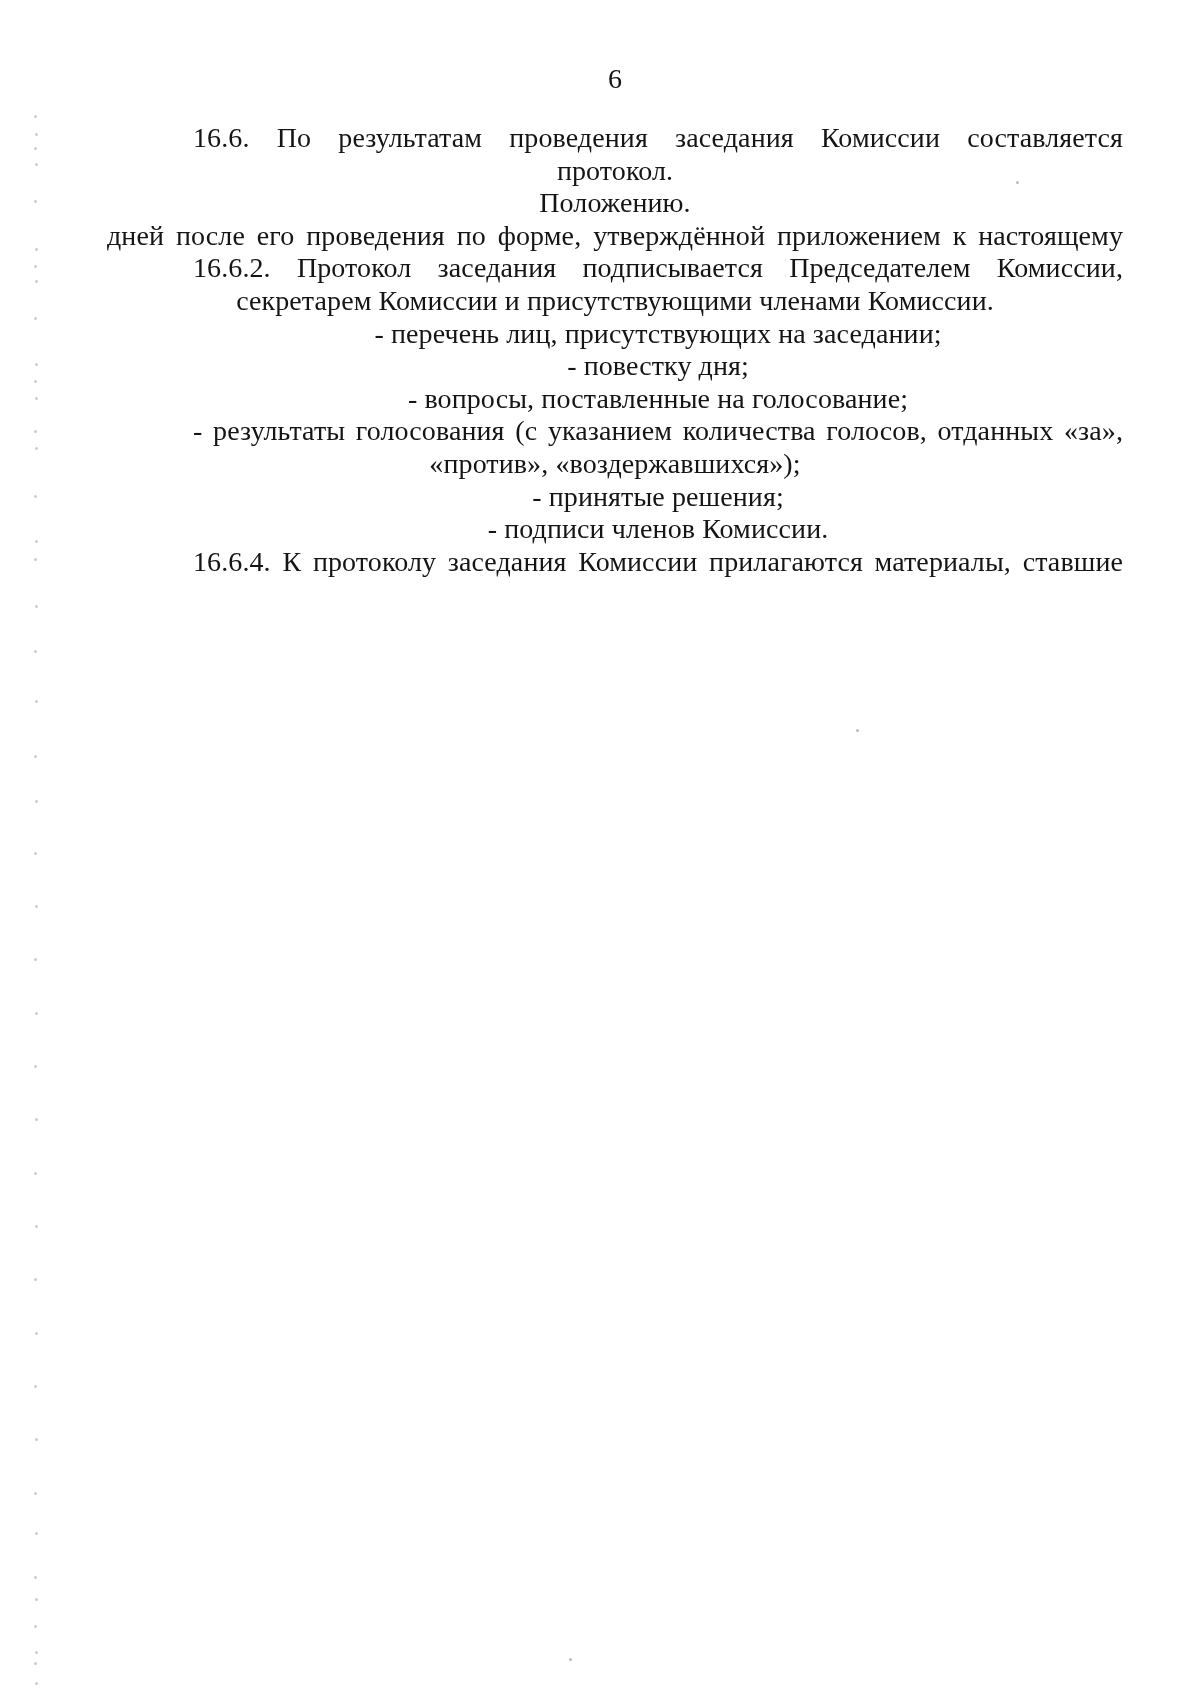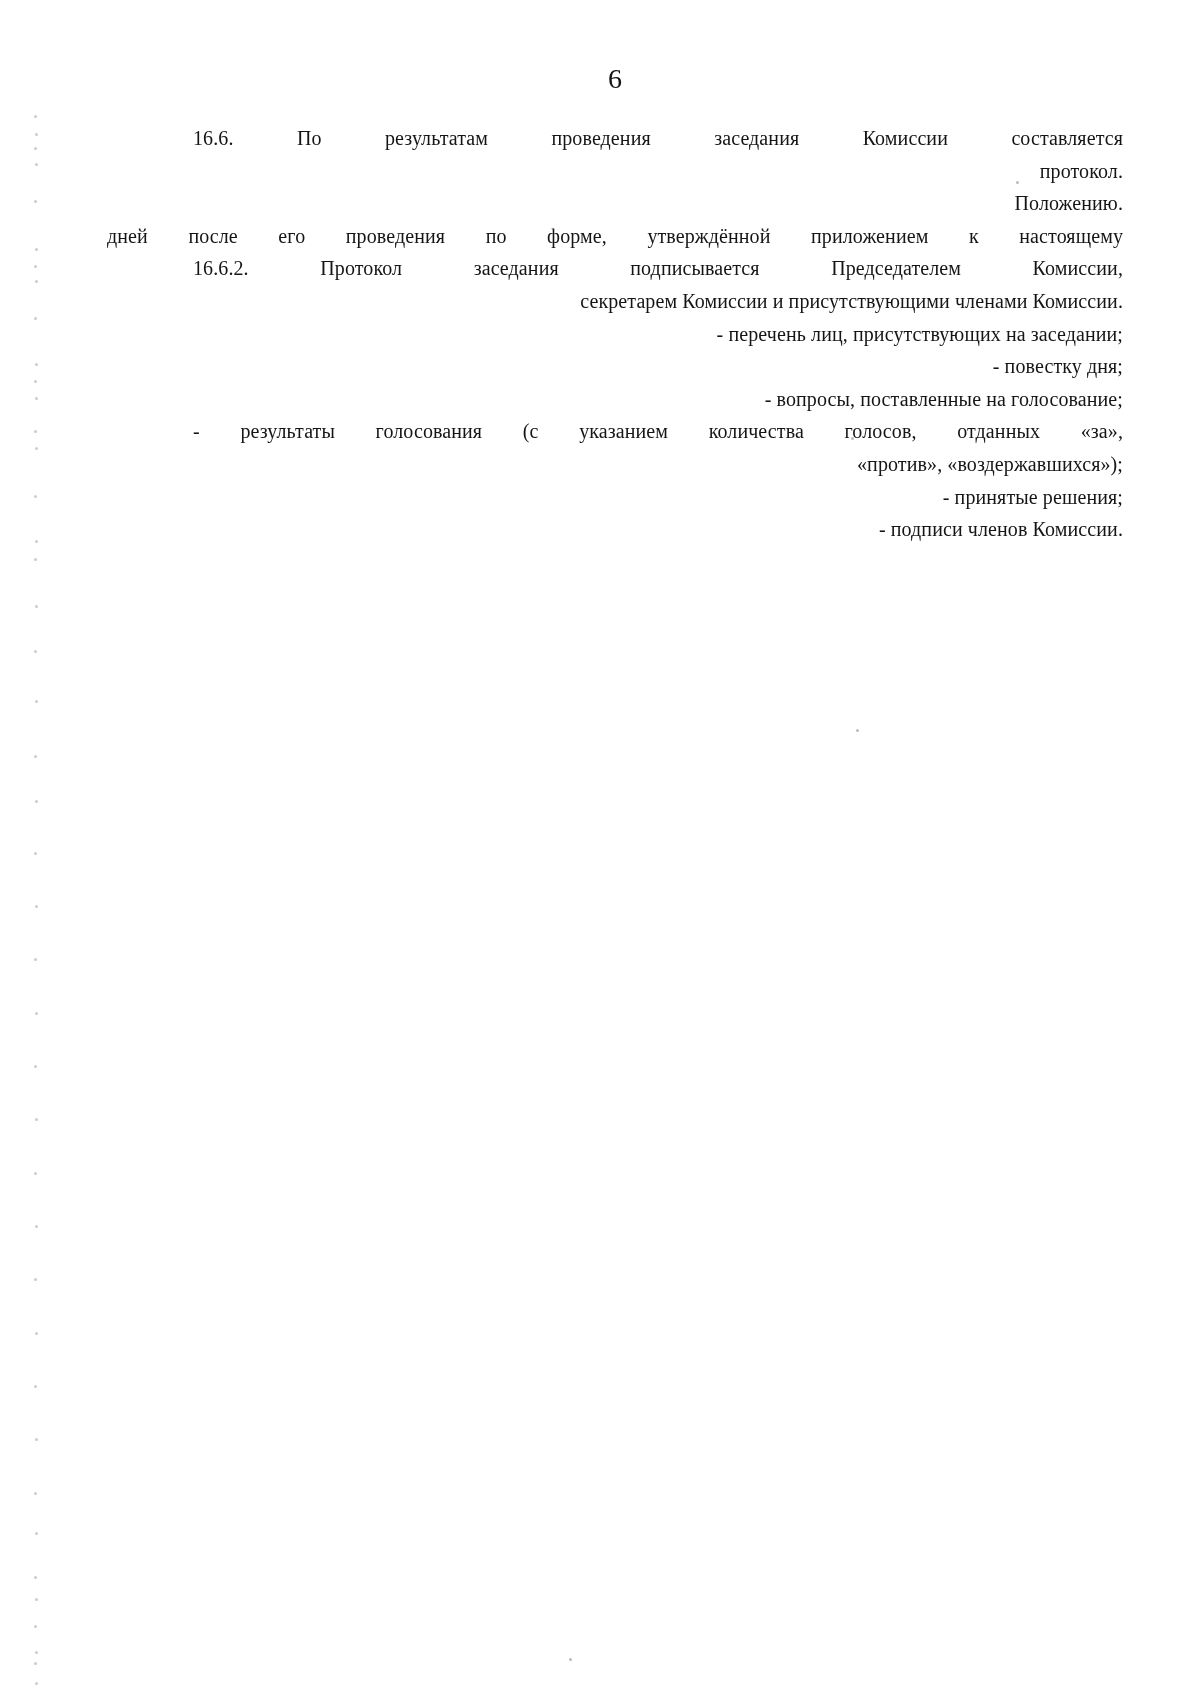--- a/index.html
+++ b/index.html
@@ -19,27 +19,27 @@
     width: 1016px;
     text-align: center;
     font-size: 28px;
     line-height: 32.6px;
   }
   .content {
     position: absolute;
     top: 122px;
     left: 107px;
     width: 1016px;
-    font-size: 20px;
+    font-size: 28px;
     line-height: 32.6px;
     letter-spacing: 0.1px;
   }
   .ln {
     white-space: nowrap;
-    text-align: right;
+    text-align: center;
   }
   .ln.j {
     text-align: justify;
     text-align-last: justify;
   }
   .ln.i {
     padding-left: 86px;
   }
   
   .mdot {
@@ -104,20 +104,21 @@
 
     <div>
       <div class="ln i">- принятые решения;</div>
     </div>
 
     <div>
       <div class="ln i">- подписи членов Комиссии.</div>
     </div>
 
     <div>
+      <div class="ln j i">16.6.4. К протоколу заседания Комиссии прилагаются материалы, ставшие</div>
     </div>
 
 
   </div>
 
   <div id="artifacts">
       <div class="mdot" style="left: 34px; top: 115px;"></div>
       <div class="mdot" style="left: 35px; top: 133px;"></div>
       <div class="mdot" style="left: 34px; top: 147px;"></div>
       <div class="mdot" style="left: 35px; top: 163px;"></div>

